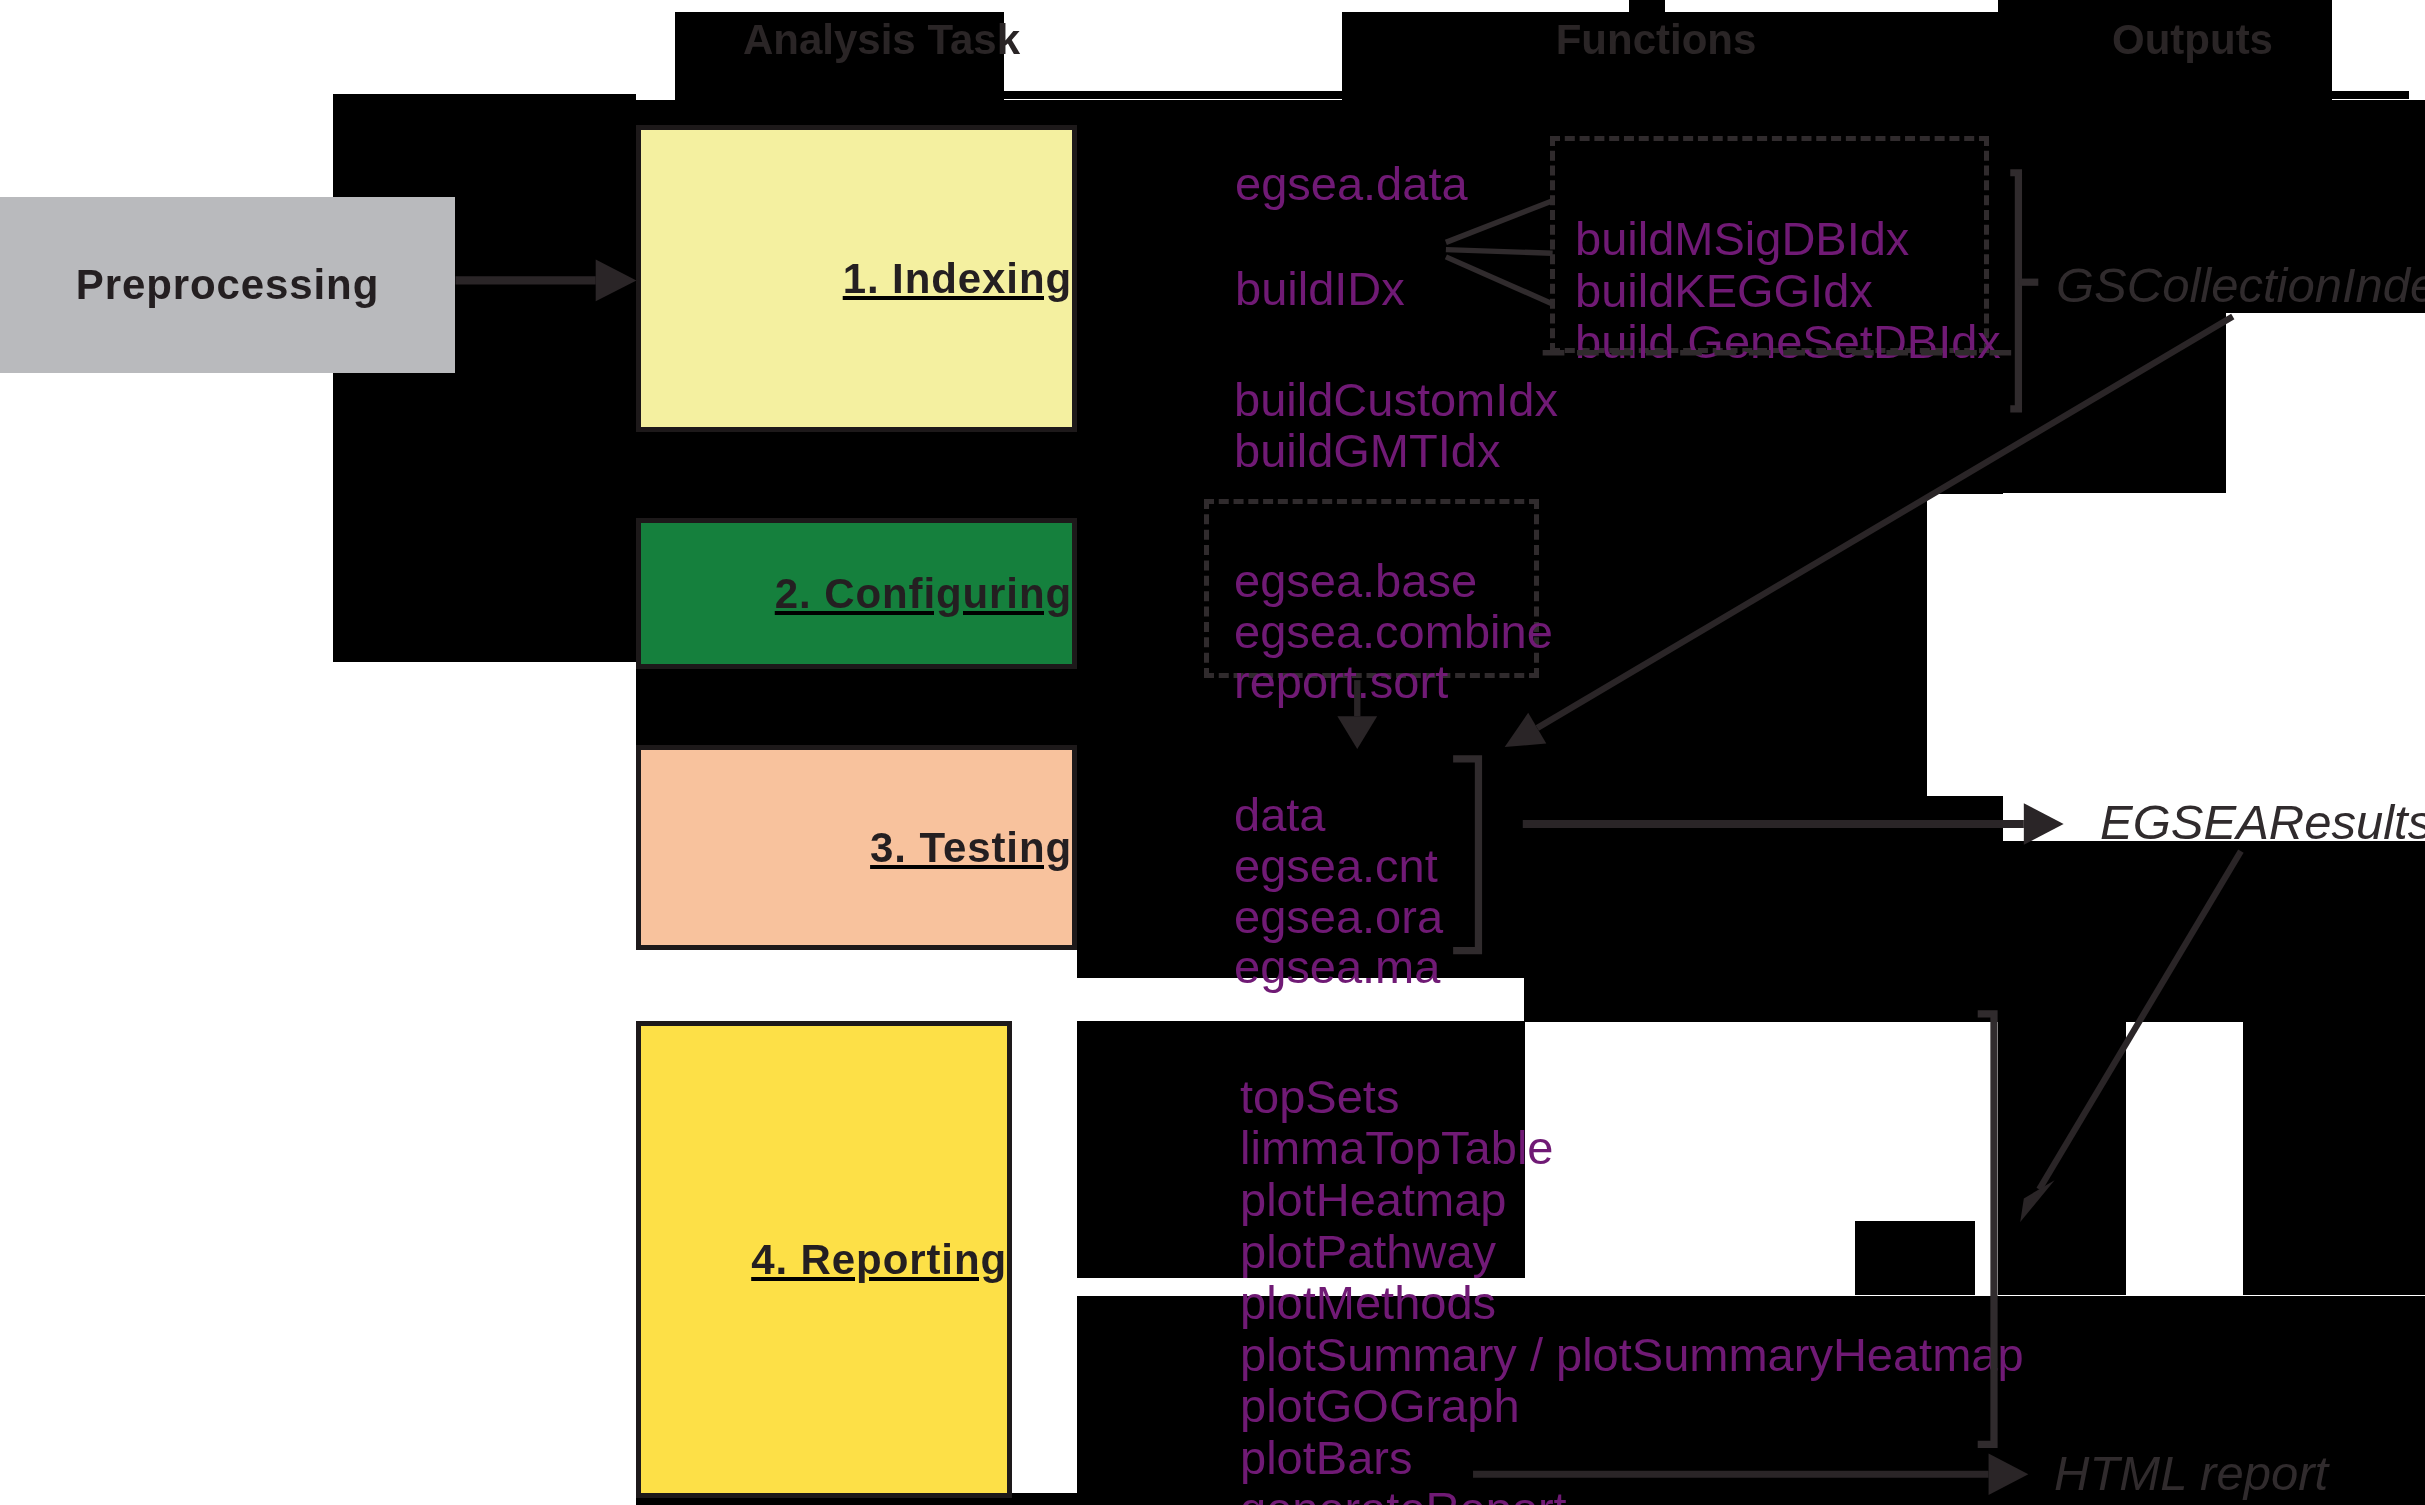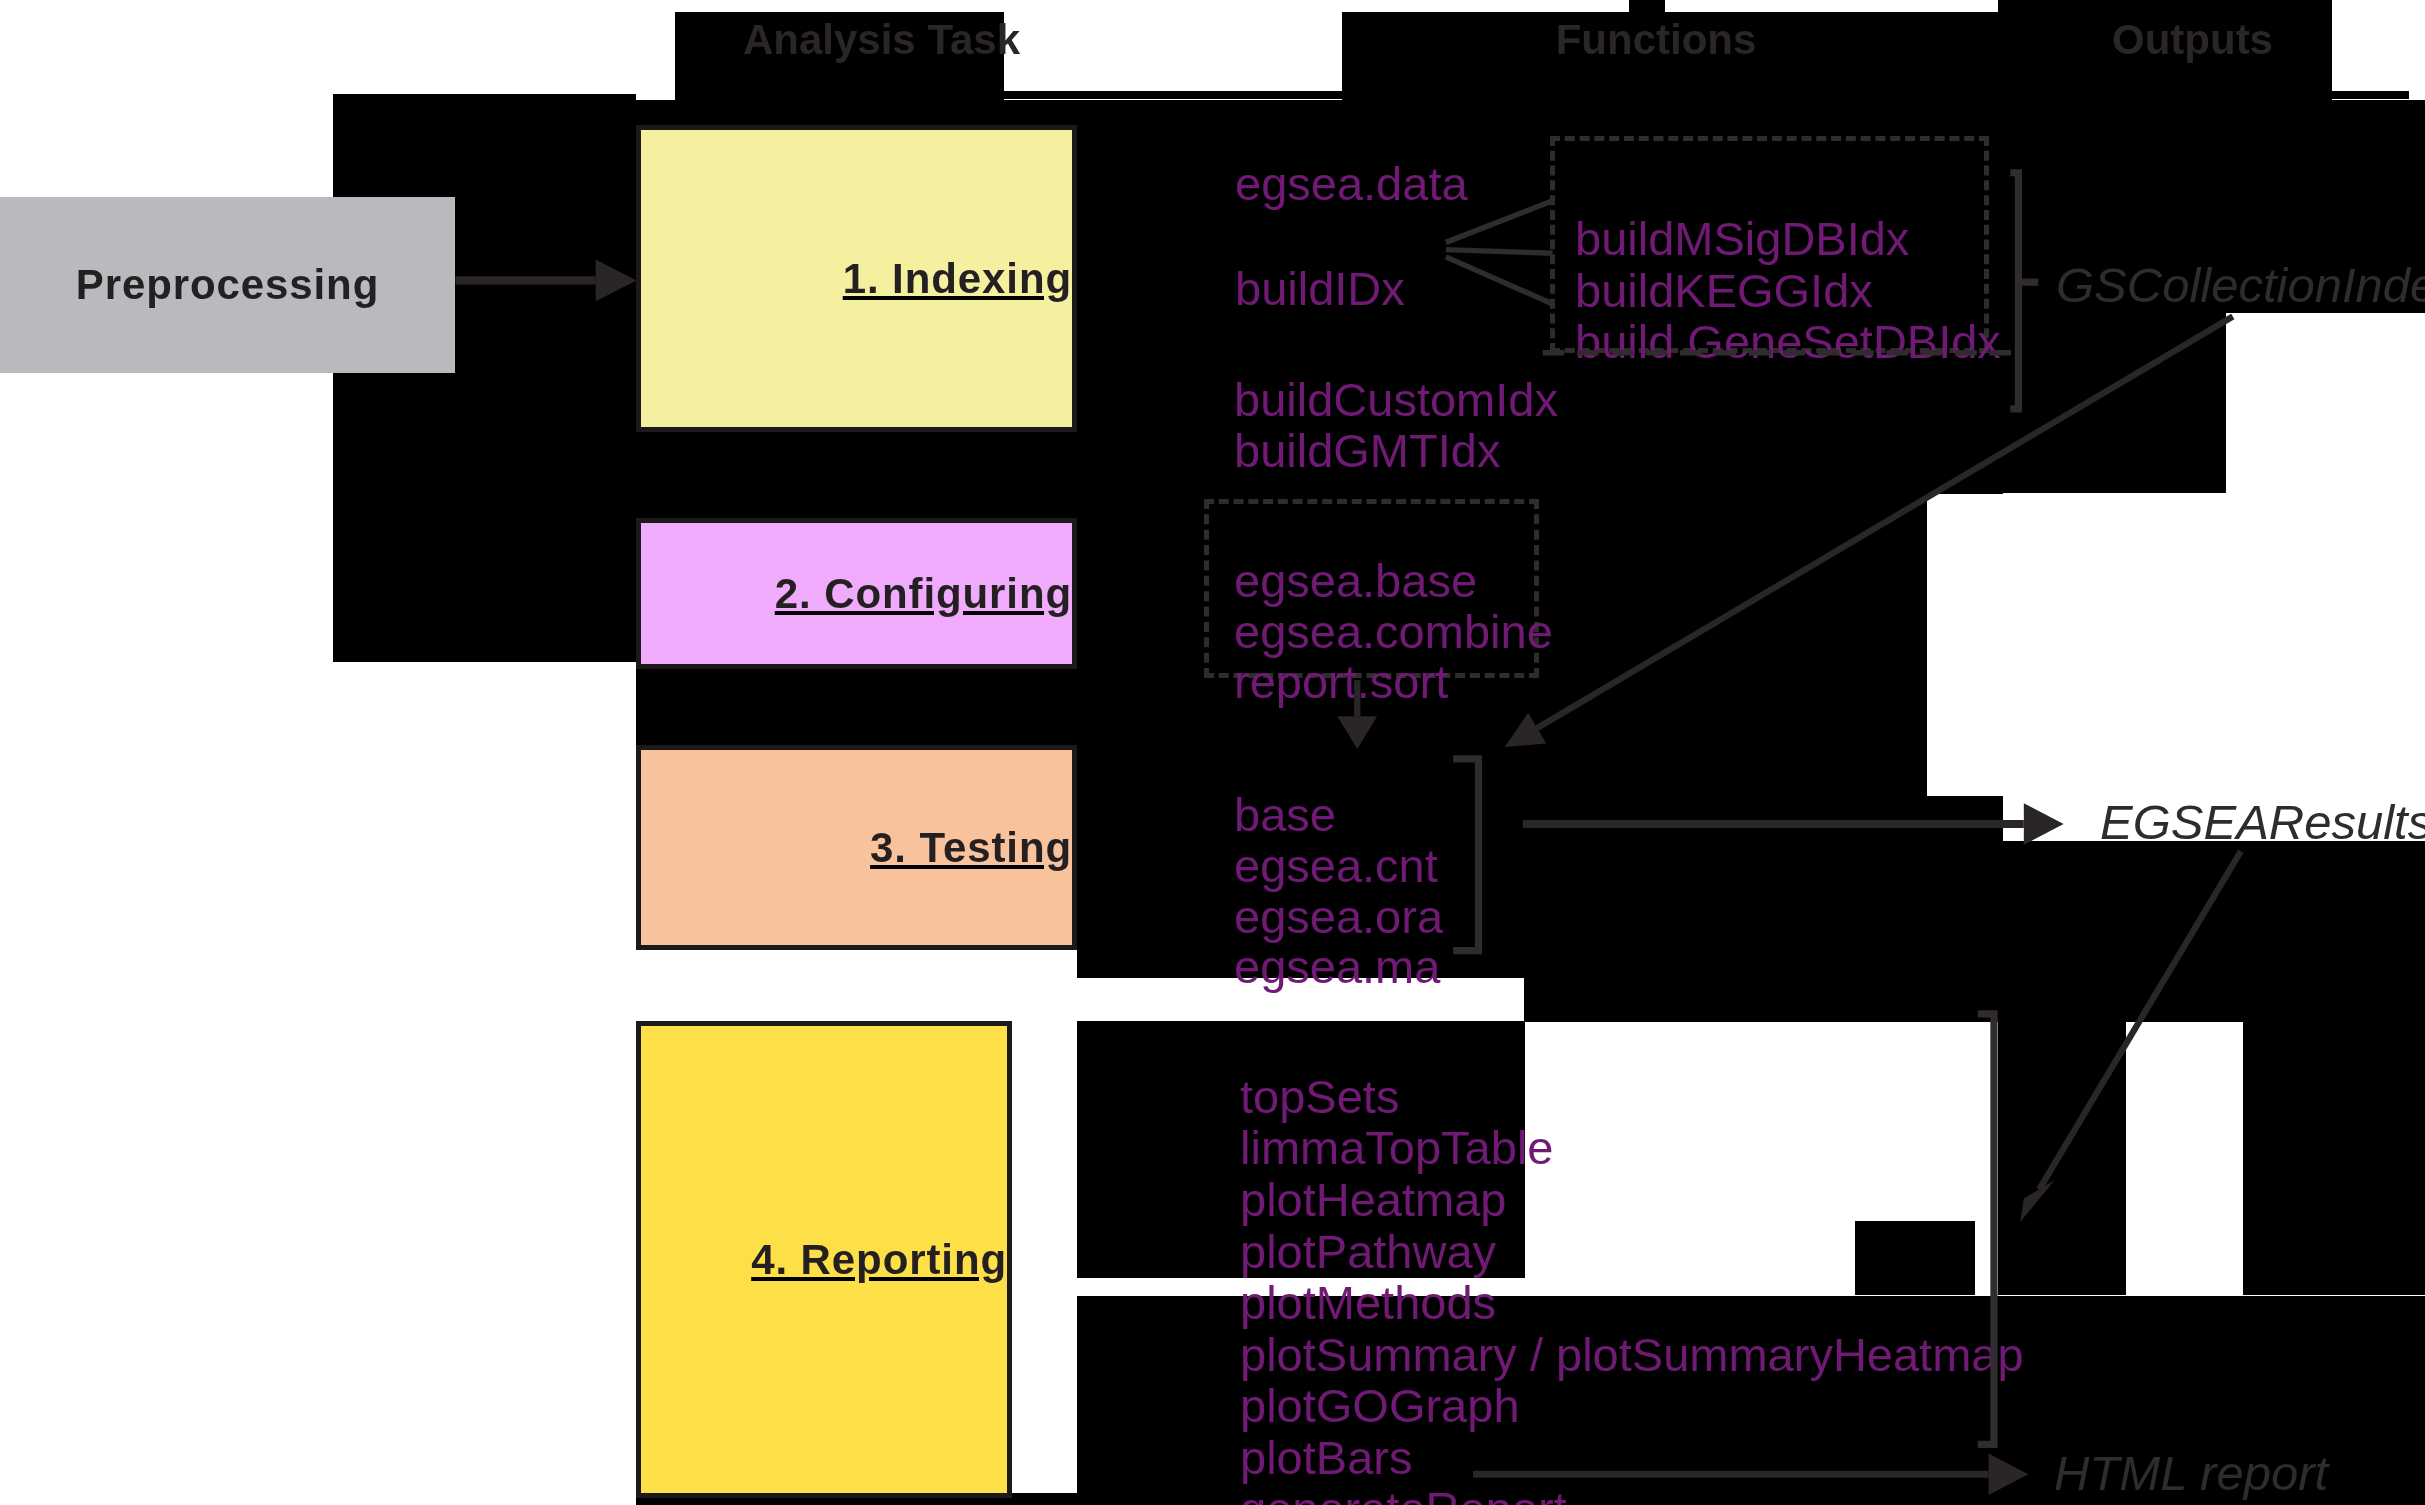--- a/index.html
+++ b/index.html
@@ -43,21 +43,21 @@
 <div class="blk" style="left:1077px;top:1296px;width:1349px;height:210px;"></div>
 <div class="blk" style="left:636px;top:1493px;width:441px;height:12.7px;"></div>
 
 <div class="gray-box" style="left:0px;top:197px;width:455px;height:176px;">
   <span class="task-label">Preprocessing</span>
 </div>
 
 <div class="task-box" style="left:636px;top:125px;width:441px;height:307px;background:#f4f0a0;">
   <span class="task-label">1. Indexing</span>
 </div>
-<div class="task-box" style="left:636px;top:518px;width:441px;height:151px;background:#f0abfc;">
+<div class="task-box" style="left:636px;top:518px;width:441px;height:151px;background:#15803d;">
   <span class="task-label">2. Configuring</span>
 </div>
 <div class="task-box" style="left:636px;top:745px;width:441px;height:205px;background:#f8c29d;">
   <span class="task-label">3. Testing</span>
 </div>
 <div class="task-box" style="left:636px;top:1021px;width:376px;height:477px;background:#fde047;">
   <span class="task-label">4. Reporting</span>
 </div>
 
 <div class="hdr" style="left:675px;top:16.3px;width:329px;margin-left:42px;">Analysis Task</div>
@@ -75,21 +75,21 @@
 <div class="fn" style="left:1234px;top:340px;">buildCustomIdx</div>
 <div class="fn" style="left:1234px;top:391px;">buildGMTIdx</div>
 
 <div class="out" style="left:2056px;top:261px;">GSCollectionIndex</div>
 
 <div class="dashed-box" style="left:1204px;top:499px;width:335px;height:179px;"></div>
 <div class="fn" style="left:1234px;top:521px;">egsea.base</div>
 <div class="fn" style="left:1234px;top:572px;">egsea.combine</div>
 <div class="fn" style="left:1234px;top:622px;">report.sort</div>
 
-<div class="fn" style="left:1234px;top:755px;">base</div>
+<div class="fn" style="left:1234px;top:755px;">data</div>
 <div class="fn" style="left:1234px;top:806px;">egsea.cnt</div>
 <div class="fn" style="left:1234px;top:857px;">egsea.ora</div>
 <div class="fn" style="left:1234px;top:907px;">egsea.ma</div>
 
 <div class="out" style="left:2100px;top:798px;">EGSEAResults</div>
 
 <div class="fn" style="left:1240px;top:1037px;">topSets</div>
 <div class="fn" style="left:1240px;top:1088px;">limmaTopTable</div>
 <div class="fn" style="left:1240px;top:1140px;">plotHeatmap</div>
 <div class="fn" style="left:1240px;top:1192px;">plotPathway</div>

